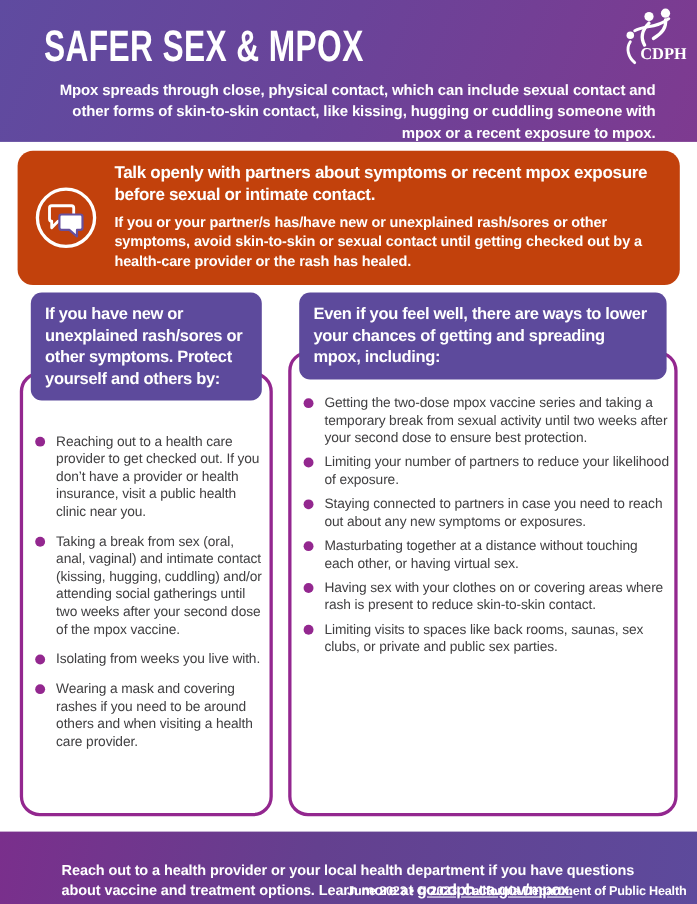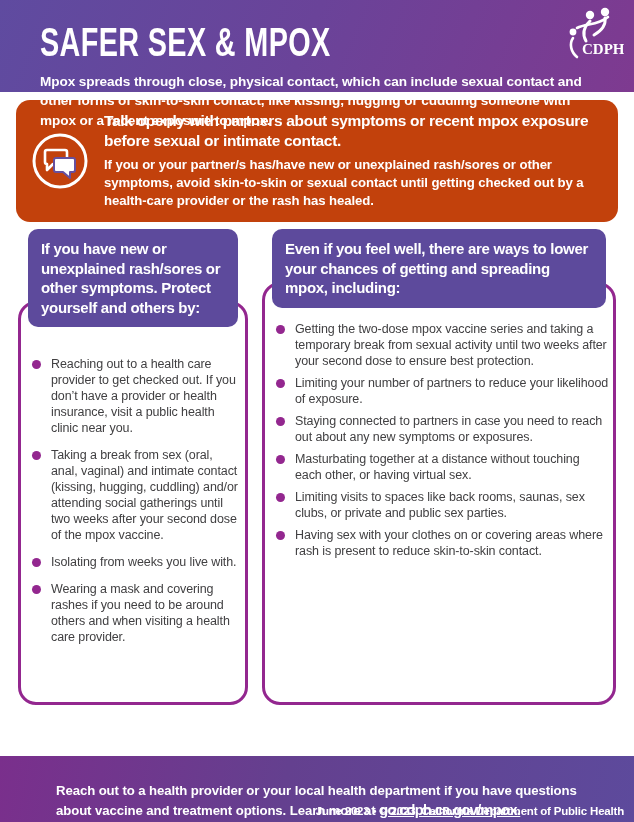--- a/index.html
+++ b/index.html
@@ -3,32 +3,32 @@
 <meta charset="utf-8">
 <style>
   html,body { margin:0; padding:0; background:#ffffff; }
   .page {
     position:relative; width:634px; height:822px; overflow:hidden;
     background:#ffffff; font-family:"Liberation Sans", sans-serif;
   }
 
   
   .hero {
-    position:relative; height:92px; box-sizing:border-box;
+    position:relative; height:129px; box-sizing:border-box;
     background:linear-gradient(112deg, #5f4ba0 0%, #6a4399 48%, #7e3a90 100%);
     padding:16px 0 0 40px;
   }
   .hero-title {
     margin:4px 0 7px; color:#ffffff; font-size:40px; font-weight:bold;
     letter-spacing:0.5px; white-space:nowrap;
     transform:scaleX(0.72); transform-origin:left center;
   }
   .hero-sub {
     margin:0; width:556px; color:#ffffff; font-size:13.6px; font-weight:bold;
-    line-height:1.42; letter-spacing:-0.1px;
+    line-height:1.42; letter-spacing:-0.1px;text-align:right;
   }
   .logo { position:absolute; top:7px; right:10px; width:64px; height:58px; }
 
   
   .callout {
     margin:8px 16px 0; height:122px; background:#c2410c; border-radius:14px;
     display:flex; align-items:center; box-sizing:border-box; padding-right:18px;
   }
   .callout-icon { flex:0 0 88px; display:flex; justify-content:center; align-items:center; }
   .callout-text { flex:1; }
@@ -134,22 +134,22 @@
     </div>
 
     <div class="col col-right">
       <div class="badge">Even if you feel well, there are ways to lower your chances of getting and spreading mpox, including:</div>
       <div class="panel panel-right">
         <ul class="bullets">
           <li>Getting the two-dose mpox vaccine series and taking a temporary break from sexual activity until two weeks after your second dose to ensure best protection.</li>
           <li>Limiting your number of partners to reduce your likelihood of exposure.</li>
           <li>Staying connected to partners in case you need to reach out about any new symptoms or exposures.</li>
           <li>Masturbating together at a distance without touching each other, or having virtual sex.</li>
+          <li>Having sex with your clothes on or covering areas where rash is present to reduce skin-to-skin contact.</li>
           <li>Limiting visits to spaces like back rooms, saunas, sex clubs, or private and public sex parties.</li>
-          <li>Having sex with your clothes on or covering areas where rash is present to reduce skin-to-skin contact.</li>
         </ul>
       </div>
     </div>
 
   </div>
 
   <div class="footer">
     <p class="footer-text"><span>Reach out to a health provider or your local health department if you have questions about vaccine and treatment options. Learn more at </span><a class="footer-link" href="#">go.cdph.ca.gov/mpox.</a></p>
     <p class="footer-date">June 2023 • © 2023, California Department of Public Health</p>
   </div>

